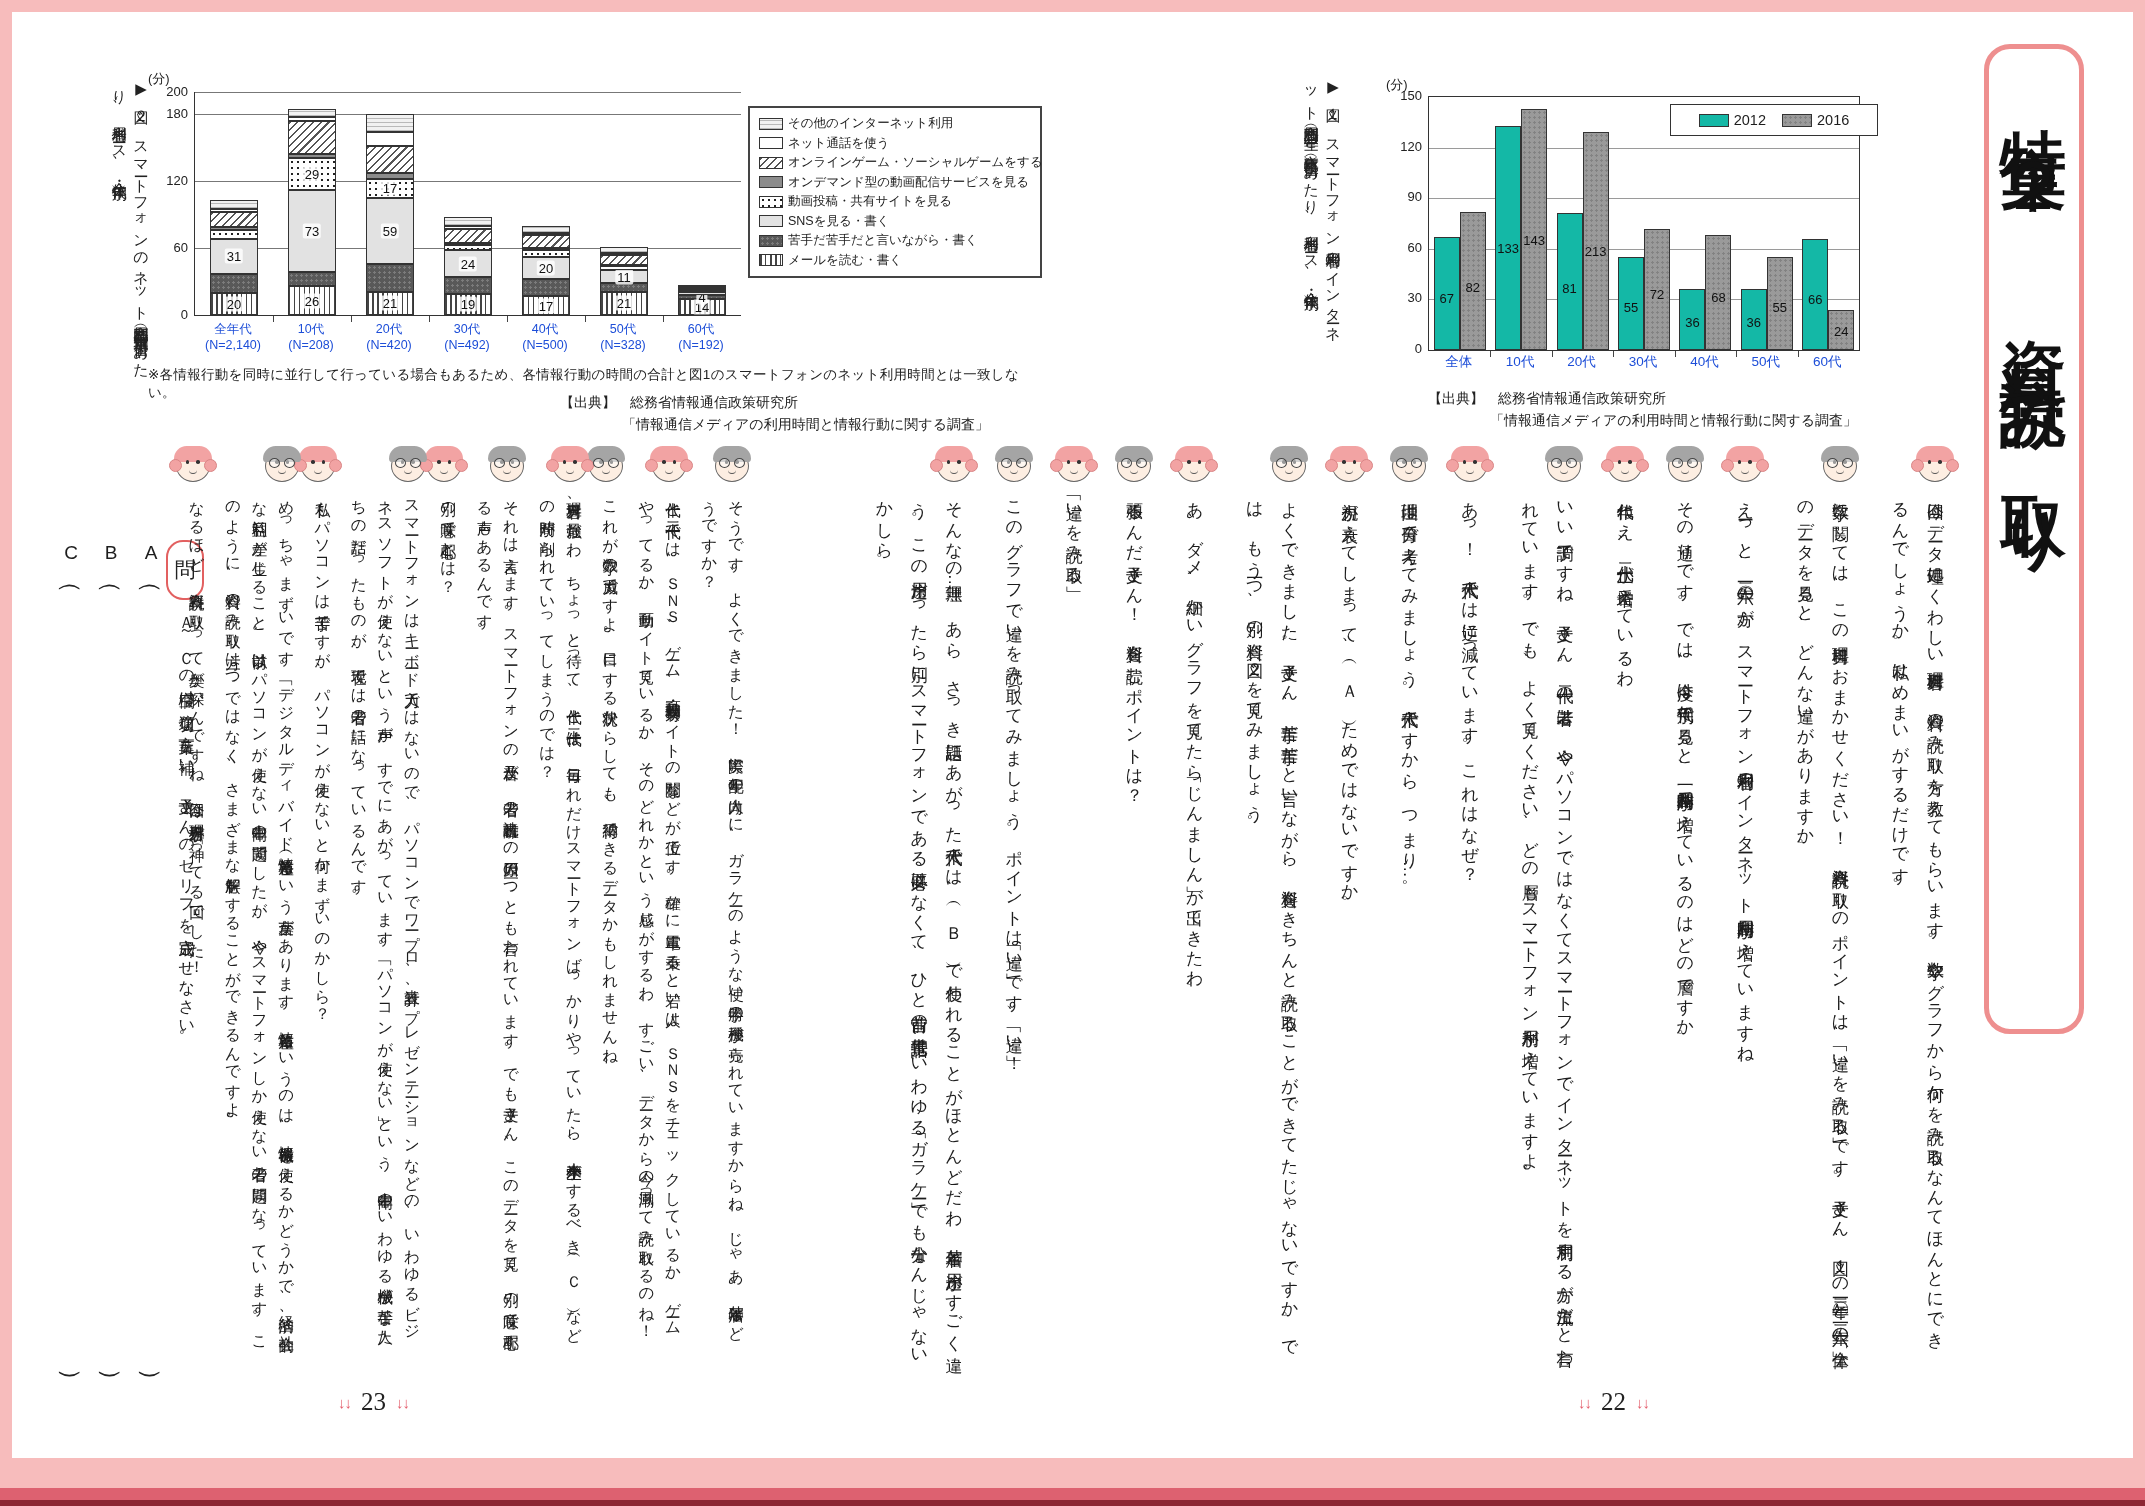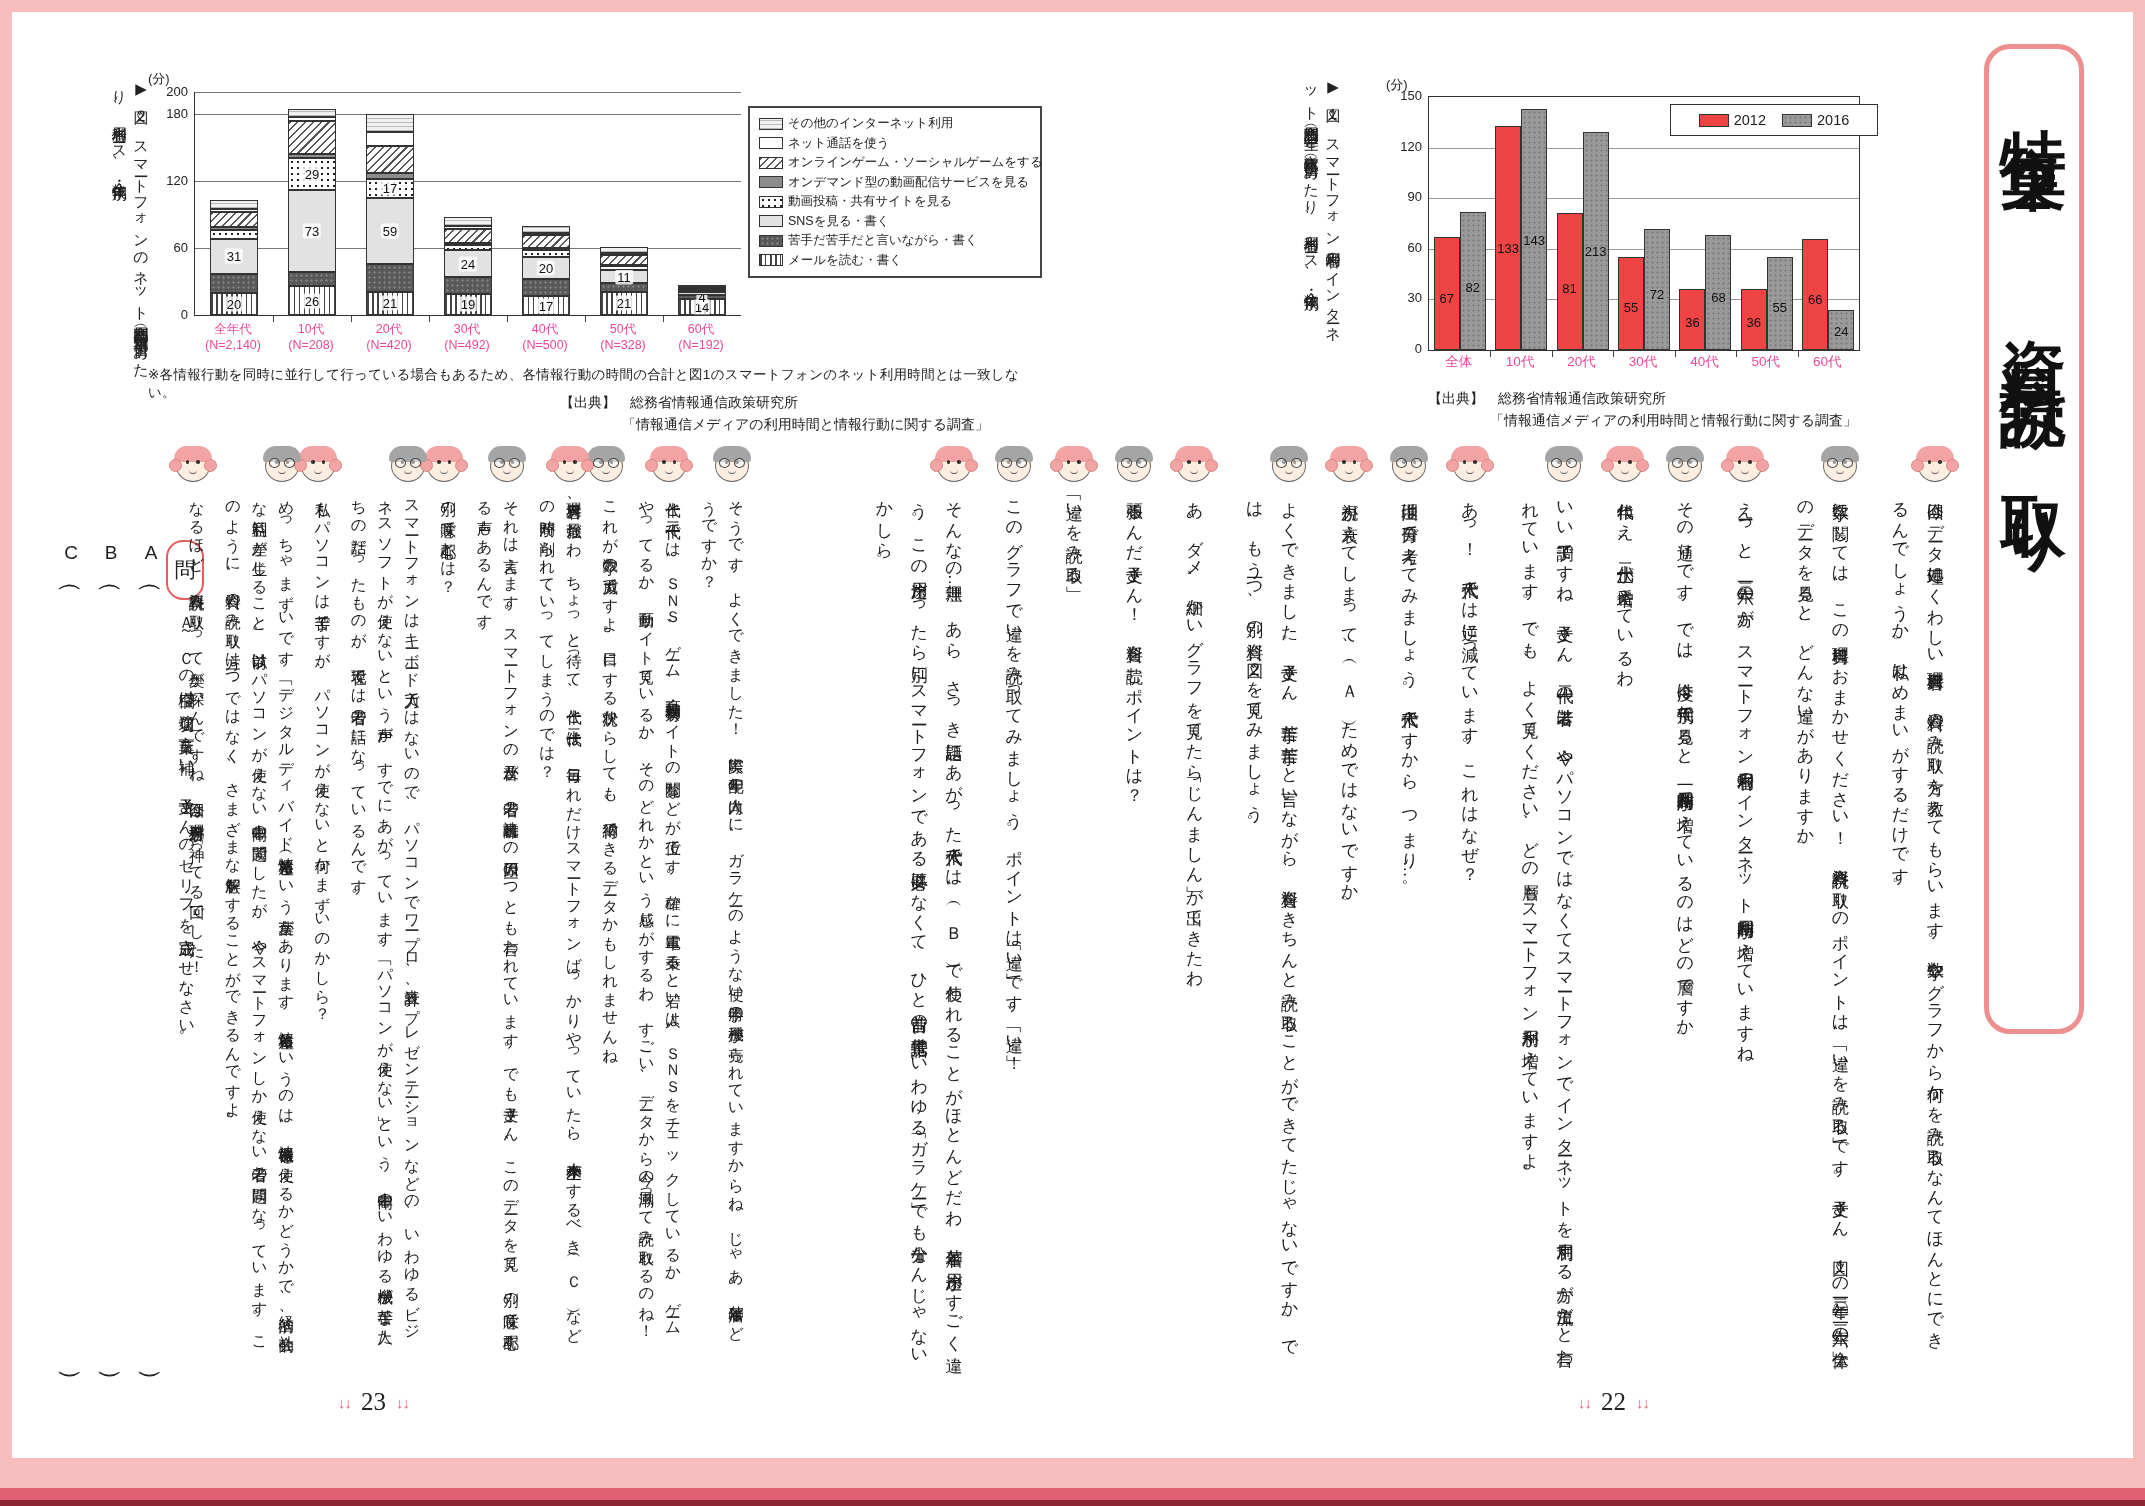--- a/index.html
+++ b/index.html
@@ -16,21 +16,21 @@
   #title-box .vt{writing-mode:vertical-rl;text-orientation:mixed;font-size:66px;font-weight:600;
     letter-spacing:20px;margin:26px auto 0;height:940px;line-height:90px;color:#111;}
   
   .vcap{writing-mode:vertical-rl;text-orientation:mixed;font-size:15px;line-height:1.45;
     letter-spacing:1px;color:#222;}
   
   .unit{font-size:13px;color:#222;}
   .plot{position:absolute;background:#fff;}
   .gline{position:absolute;left:0;width:100%;height:1px;background:#9a9a9a;}
   .ylab{position:absolute;font-size:13px;text-align:right;color:#222;}
-  .xlab{position:absolute;font-size:13.5px;text-align:center;color:#ec4899;line-height:1.25;}
+  .xlab{position:absolute;font-size:13.5px;text-align:center;color:#1d4ed8;line-height:1.25;}
   .xtick{position:absolute;width:1px;height:6px;background:#444;}
   .bar{position:absolute;box-sizing:border-box;border:1.2px solid #333;}
   .seg{position:absolute;box-sizing:border-box;border:1px solid #333;}
   .blab{position:absolute;font-size:13px;color:#111;text-align:center;white-space:nowrap;}
   .blab.bg{background:rgba(255,255,255,.82);padding:0 2px;border-radius:2px;}
   .legend1{position:absolute;display:flex;align-items:center;justify-content:center;gap:16px;
     border:1.6px solid #333;background:#fff;font-size:14.5px;}
   .legend2{position:absolute;border:2px solid #444;background:#fff;padding:7px 9px;
     display:flex;flex-direction:column;gap:2.5px;font-size:12.5px;}
   .lrow{display:flex;align-items:center;gap:5px;white-space:nowrap;}
@@ -38,21 +38,21 @@
   .sw1{width:30px;height:13px;}
   
   .pat-vstripe{background:repeating-linear-gradient(90deg,#444 0 1.5px,#fff 1.5px 5px);}
   .pat-darkdots{background-color:#595959;background-image:radial-gradient(#7c7c7c 1px,transparent 1.2px);background-size:5px 5px;}
   .pat-graylight{background:#e2e2e2;}
   .pat-dots{background-color:#fff;background-image:radial-gradient(#222 1.3px,transparent 1.5px);background-size:6px 6px;}
   .pat-graydark{background:#8c8c8c;}
   .pat-diag{background:repeating-linear-gradient(135deg,#555 0 1.5px,#fff 1.5px 5.5px);}
   .pat-white{background:#fff;}
   .pat-hstripe{background:repeating-linear-gradient(0deg,#b9b9b9 0 1px,#f1f1f1 1px 4px);}
-  .pat-2012{background:#ef4444;}
+  .pat-2012{background:#14b8a6;}
   .pat-2016{background-color:#9a9a9a;background-image:radial-gradient(#828282 1.2px,transparent 1.4px);background-size:5px 5px;}
   
   .note{font-size:13.5px;color:#222;letter-spacing:.3px;}
   .src{font-size:14px;line-height:1.55;color:#222;}
   .src .l2{padding-left:62px;}
   
   .dlg{position:absolute;display:flex;flex-direction:row-reverse;justify-content:space-between;}
   .turn{position:relative;flex-shrink:0;}
   .turn .vtext{writing-mode:vertical-rl;text-orientation:mixed;color:#1c1c1c;}
   #dlg-right .turn{padding-top:50px;}

